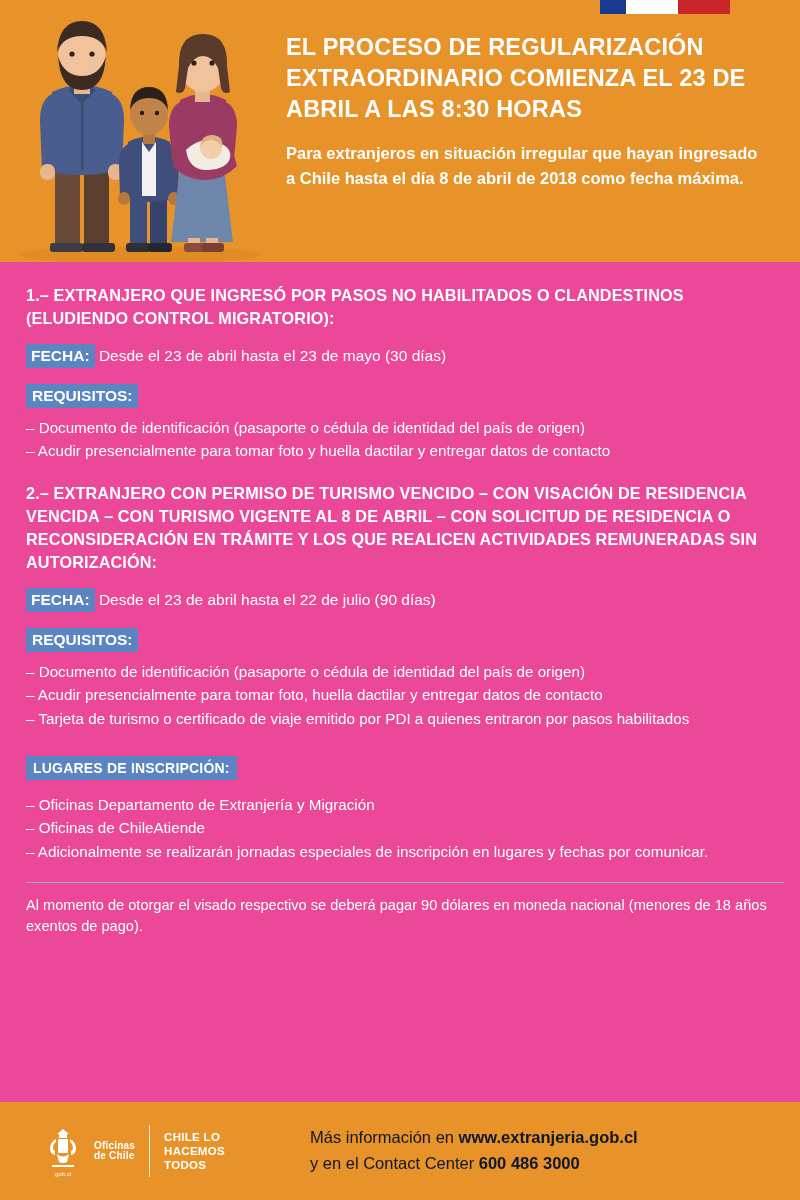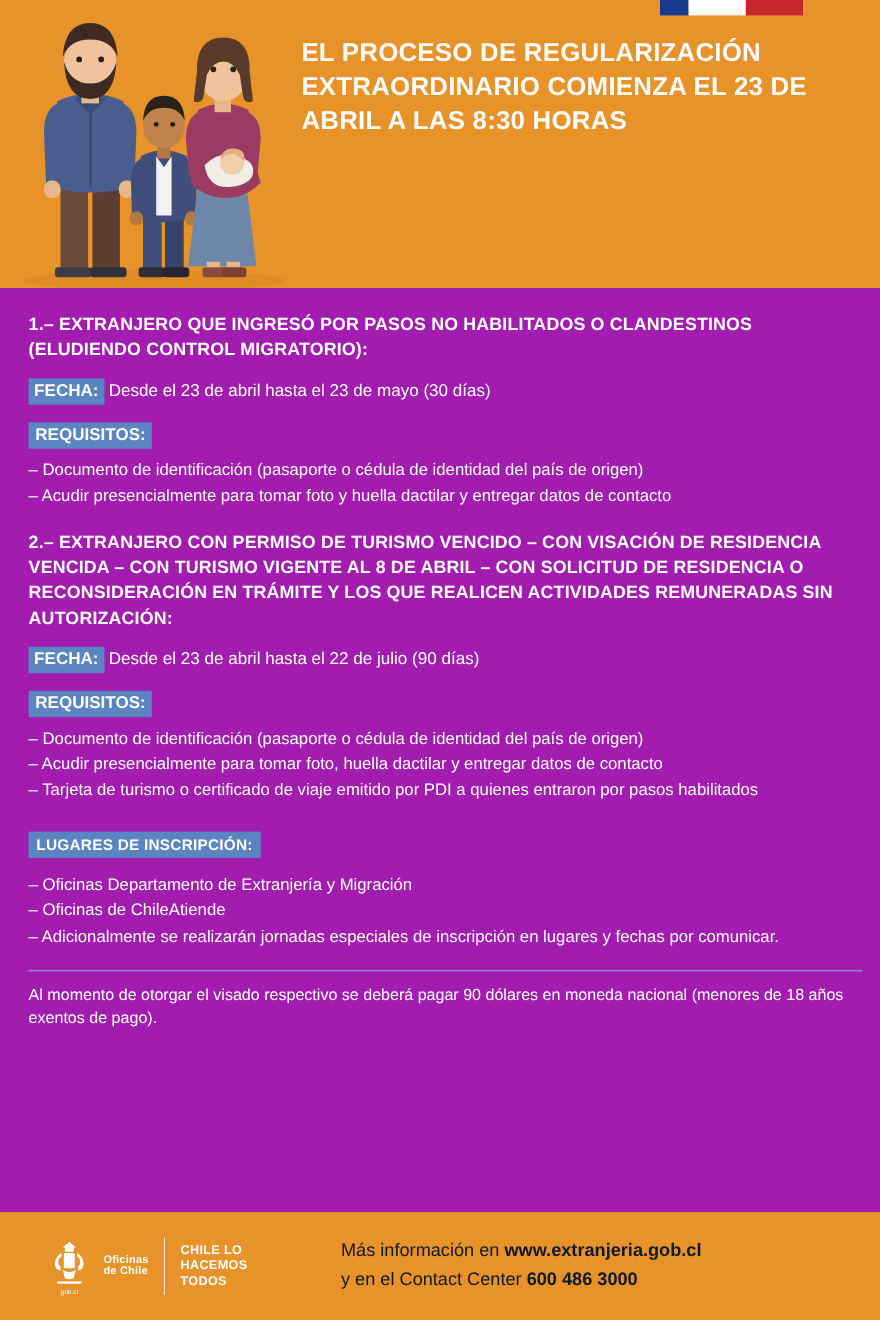--- a/index.html
+++ b/index.html
@@ -27,21 +27,21 @@
     width: 130px;
     height: 14px;
     display: flex;
   }
   .flag .blue { width: 26px; background: #1a3a8f; }
   .flag .white { width: 52px; background: #ffffff; }
   .flag .red { width: 52px; background: #c8252c; }
 
   .header-text {
     position: absolute;
-    left: 274px;
+    left: 286px;
     top: 32px;
     width: 480px;
     color: #ffffff;
   }
   .header-title {
     font-size: 23.5px;
     font-weight: bold;
     line-height: 1.32;
     letter-spacing: 0.2px;
     margin: 0 0 16px 0;
@@ -54,21 +54,21 @@
   }
 
   
   .illus { position: absolute; left: 0; top: 0; width: 285px; height: 262px; }
 
   
   .body {
     position: relative;
     width: 800px;
     height: 840px;
-    background: #a21caf;
+    background: #ec4899;
     padding: 22px 16px 0 26px;
     color: #ffffff;
   }
   .sec-title {
     font-size: 16.2px;
     font-weight: bold;
     line-height: 1.42;
     letter-spacing: 0.15px;
     margin: 0 0 14px 0;
   }
@@ -252,20 +252,21 @@
       <g>
         <path d="M186 150 q16 -16 36 -6 q10 5 8 14 q-3 11 -22 12 q-19 1 -22 -20z" fill="#f2ede2"></path>
         <ellipse cx="211" cy="148" rx="11" ry="11" fill="#f4ceaa"></ellipse>
         <path d="M200 146 q2 -12 13 -11 q11 1 9 12 q-5 -7 -11 -7 q-7 0 -11 6z" fill="#e0b07e"></path>
       </g>
     </g>
   </svg>
 
   <div class="header-text">
     <h1 class="header-title">EL PROCESO DE REGULARIZACIÓN EXTRAORDINARIO COMIENZA EL 23 DE ABRIL A LAS 8:30 HORAS</h1>
+    <p class="header-sub">Para extranjeros en situación irregular que hayan  ingresado a Chile hasta el día 8 de abril de 2018 como fecha máxima.</p>
   </div>
 </div>
 
 <div class="body">
 
   <div>
     <div class="sec-title">1.– EXTRANJERO QUE INGRESÓ POR PASOS NO HABILITADOS O CLANDESTINOS (ELUDIENDO CONTROL MIGRATORIO):</div>
     <div class="row-fecha">
       <span class="hl">FECHA:</span>
       <span class="val">Desde el 23 de abril hasta el 23 de mayo (30 días)</span>

